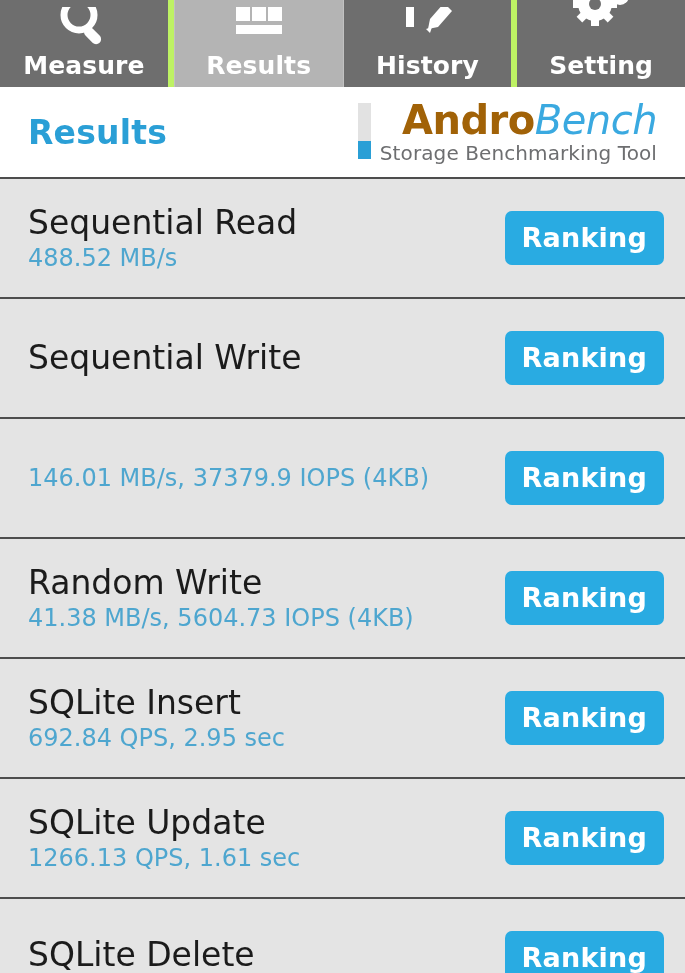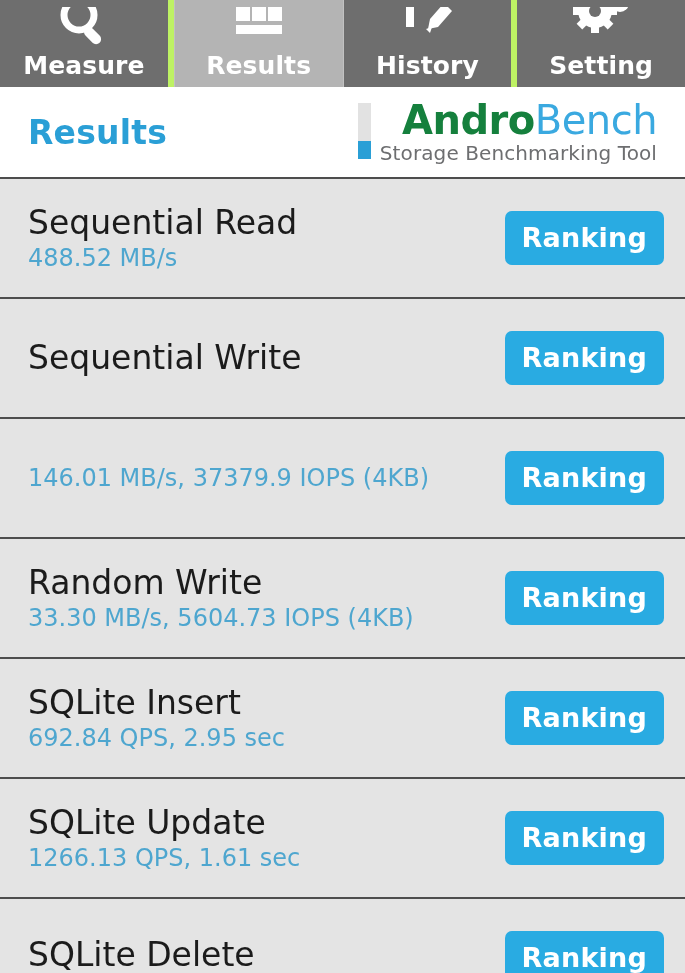--- a/index.html
+++ b/index.html
@@ -27,21 +27,21 @@
     position: relative;
     background: #6e6e6e;
     display: flex;
     flex-direction: column;
     align-items: center;
     justify-content: flex-end;
     padding-bottom: 9px;
     box-sizing: border-box;
     border-right: 6px solid #bef264;
   }
-  .tab:last-child { border-right: none; }
+  .tab:last-child { border-right: none; justify-content: space-between; }
   .tab.active {
     background: #b4b4b4;
     border-right: 1px solid #c2c2c2;
     border-left: 1px solid #c2c2c2;
   }
   .tab-icon {
     height: 44px;
     width: 100%;
     display: flex;
     align-items: flex-end;
@@ -108,22 +108,22 @@
     flex-direction: column;
     align-items: flex-end;
     justify-content: center;
   }
   .brand-name {
     font-size: 40px;
     line-height: 1.02;
     letter-spacing: -0.5px;
     white-space: nowrap;
   }
-  .brand-andro { color: #15803d; font-weight: bold; }
-  .brand-bench { color: #3aa9e0; font-weight: normal; }
+  .brand-andro { color: #a16207; font-weight: bold; }
+  .brand-bench { color: #3aa9e0; font-weight: normal; font-style: italic; }
   .brand-tag {
     color: #6d6e70;
     font-size: 20px;
     line-height: 1.1;
     letter-spacing: 0.1px;
     white-space: nowrap;
     margin-top: 1px;
   }
 
   
@@ -267,21 +267,21 @@
   <div class="result-row">
     <div class="result-texts">
       <div class="result-value">146.01 MB/s, 37379.9 IOPS (4KB)</div>
     </div>
     <button class="ranking-btn">Ranking</button>
   </div>
 
   <div class="result-row">
     <div class="result-texts">
       <div class="result-title">Random Write</div>
-      <div class="result-value">33.30 MB/s, 5604.73 IOPS (4KB)</div>
+      <div class="result-value">41.38 MB/s, 5604.73 IOPS (4KB)</div>
     </div>
     <button class="ranking-btn">Ranking</button>
   </div>
 
   <div class="result-row">
     <div class="result-texts">
       <div class="result-title">SQLite Insert</div>
       <div class="result-value">692.84 QPS, 2.95 sec</div>
     </div>
     <button class="ranking-btn">Ranking</button>

